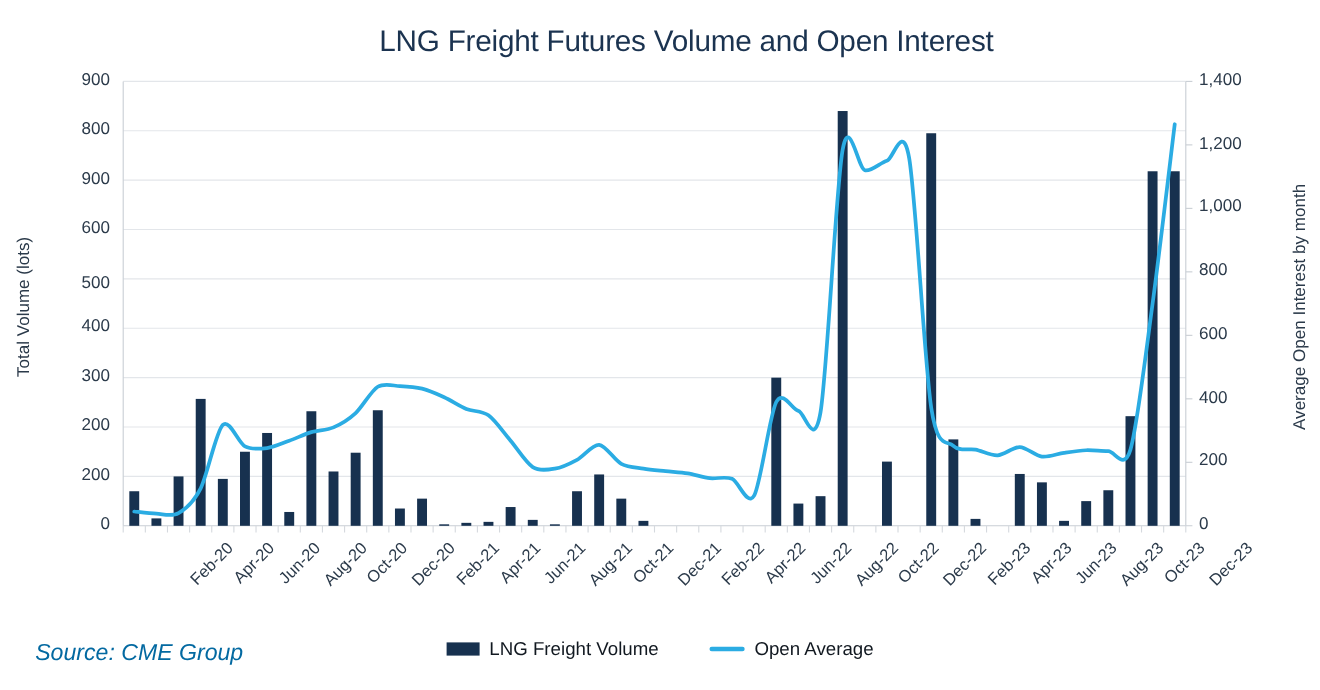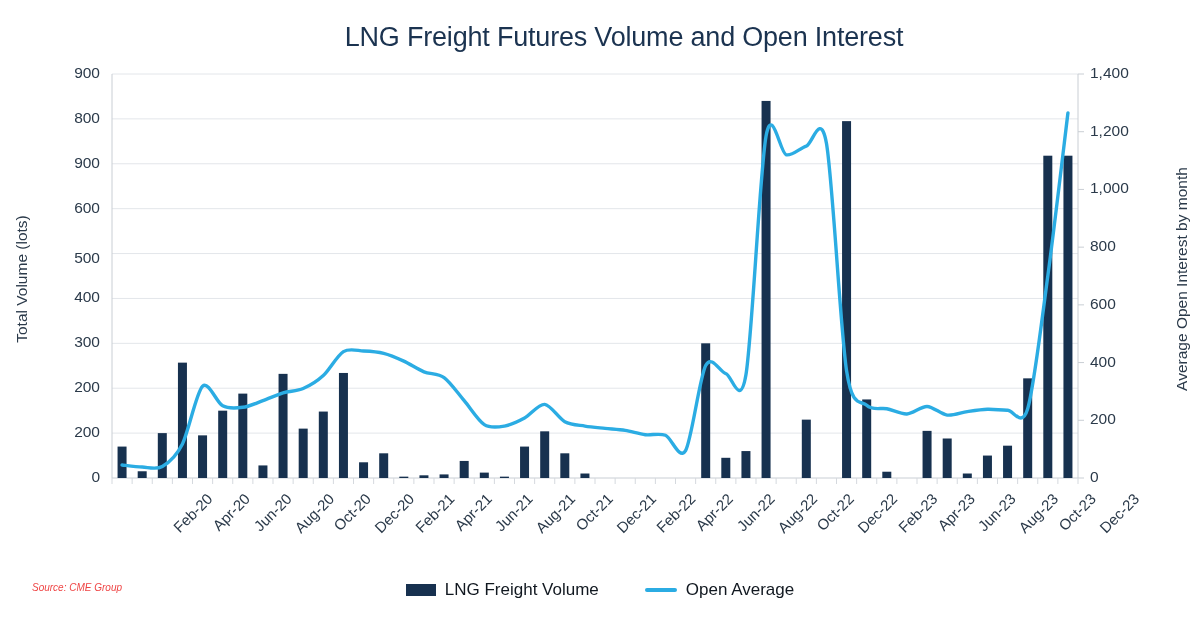--- a/index.html
+++ b/index.html
@@ -70,23 +70,23 @@
     display:flex;justify-content:center;align-items:center;gap:46px;
     font-size:17px;color:#111820;
   }
   .legend-item{display:flex;align-items:center;gap:9px;}
   .legend-swatch-bar{width:30px;height:12px;background:#17314f;display:block;}
   .legend-swatch-line{width:32px;height:4px;background:#2bace3;display:block;border-radius:2px;}
 
   .source-note{
     position:absolute;
     left:32px;top:582px;
-    font-size:10px;
+    font-size:21px;
     font-style:italic;
-    color:#ef4444;
+    color:#0369a1;
   }
 </style>
 </head>
 <body>
 
 <div id="chart-root">
 
   <div class="chart-title">LNG Freight Futures Volume and Open Interest</div>
 
   <div class="axis-title" id="y-left-title">Total Volume (lots)</div>

